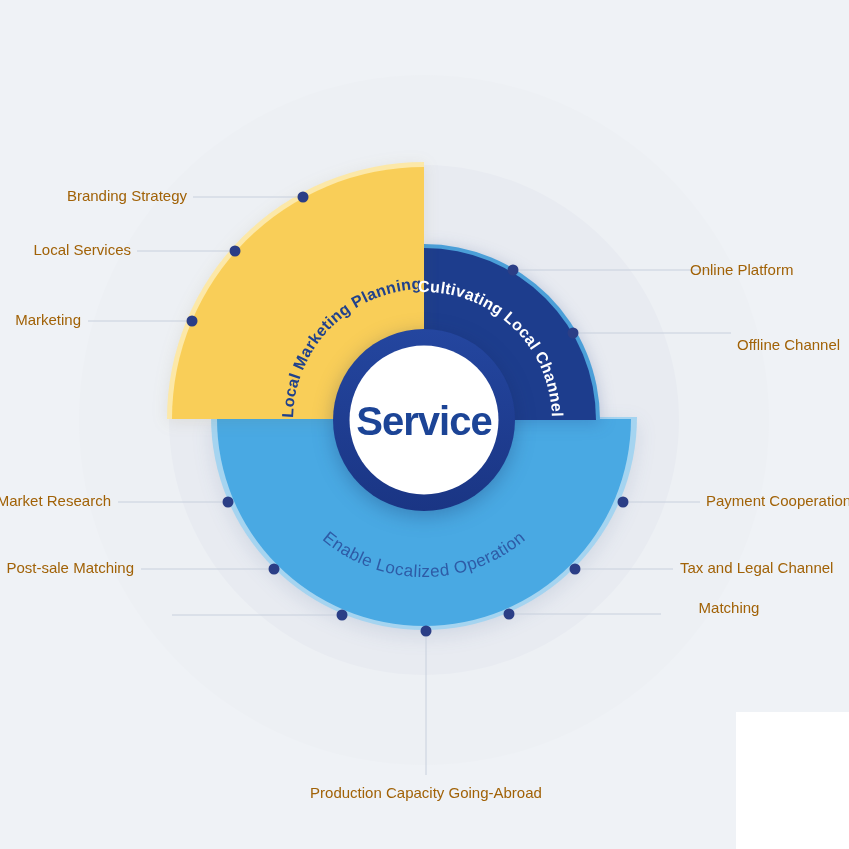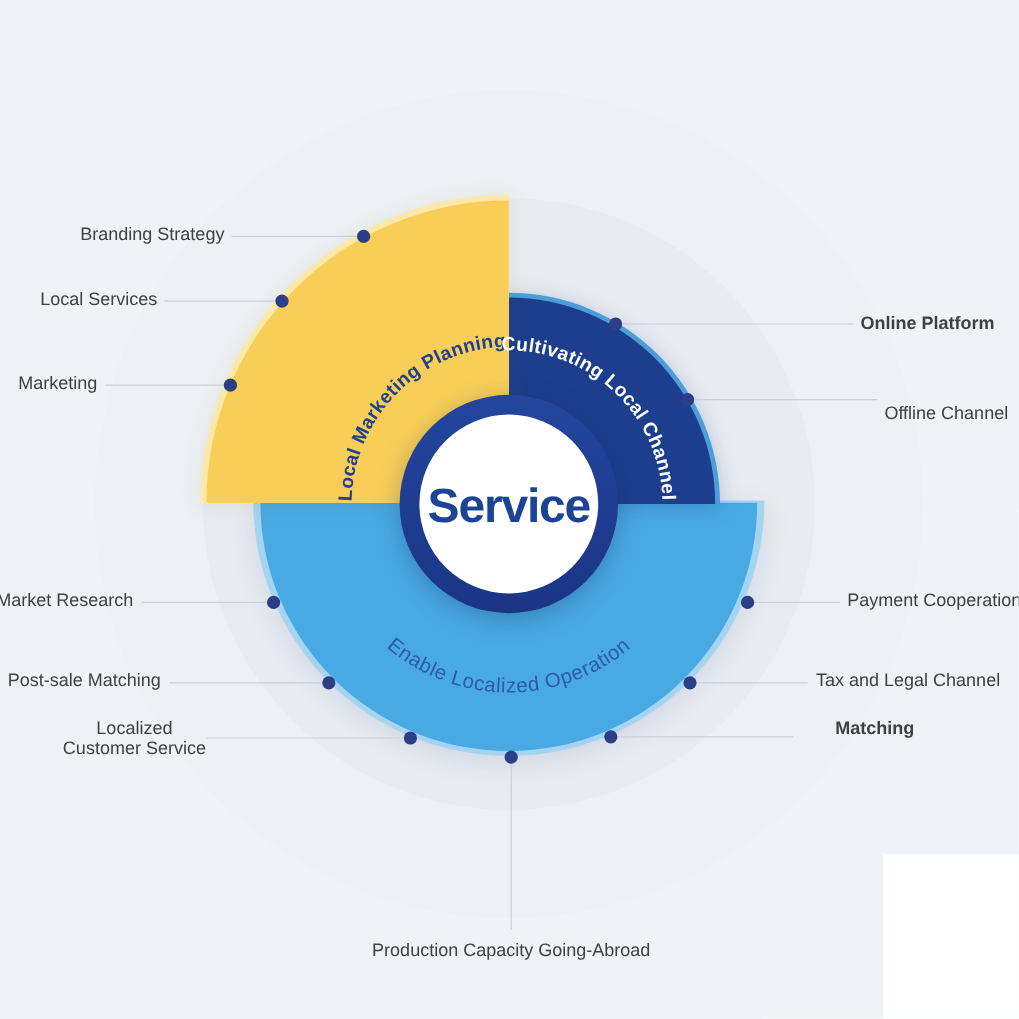--- a/index.html
+++ b/index.html
@@ -11,21 +11,21 @@
     position:relative;
     width:849px;height:849px;
     background:#eff2f6;
     overflow:hidden;
   }
   .diagram-svg{position:absolute;left:0;top:0;}
   .callout-label{
     position:absolute;
     font-size:15px;
     font-weight:500;
-    color:#404040;
+    color:#a16207;
     line-height:16px;
     white-space:nowrap;
   }
   .align-right{text-align:right;}
   .align-left{text-align:left;}
   .align-center{text-align:center;white-space:normal;}
   .two-line span{display:block;}
   .corner-block{
     position:absolute;
     left:736px;top:712px;
@@ -111,30 +111,26 @@
       <circle cx="573" cy="333" r="5.5"></circle>
       <circle cx="513" cy="270" r="5.5"></circle>
     </g>
   </svg>
 
   <div class="callout-label align-right" style="right:662px;top:188px;">Branding Strategy</div>
   <div class="callout-label align-right" style="right:718px;top:242px;">Local Services</div>
   <div class="callout-label align-right" style="right:768px;top:312px;">Marketing</div>
   <div class="callout-label align-right" style="right:738px;top:493px;">Market Research</div>
   <div class="callout-label align-right" style="right:715px;top:560px;">Post-sale Matching</div>
-  <div class="callout-label align-center two-line" style="left:12px;top:600px;width:200px;">
-    <span>Localized</span>
-    <span>Customer Service</span>
-  </div>
 
-  <div class="callout-label align-left" style="left:717px;top:262px;font-weight:bold;">Online Platform</div>
+  <div class="callout-label align-left" style="left:690px;top:262px;">Online Platform</div>
   <div class="callout-label align-left" style="left:737px;top:324px;margin-top:13px;">Offline Channel</div>
   <div class="callout-label align-left" style="left:706px;top:493px;">Payment Cooperation</div>
   <div class="callout-label align-left" style="left:680px;top:560px;">Tax and Legal Channel</div>
-  <div class="callout-label align-center two-line" style="left:629px;top:600px;width:200px;font-weight:bold;">
+  <div class="callout-label align-center two-line" style="left:629px;top:600px;width:200px;">
     <span>Matching</span>
   </div>
 
   <div class="callout-label align-center" style="left:276px;top:785px;width:300px;">Production Capacity Going-Abroad</div>
 
   <div class="corner-block"></div>
 
 </div>
 
 </body></html>

